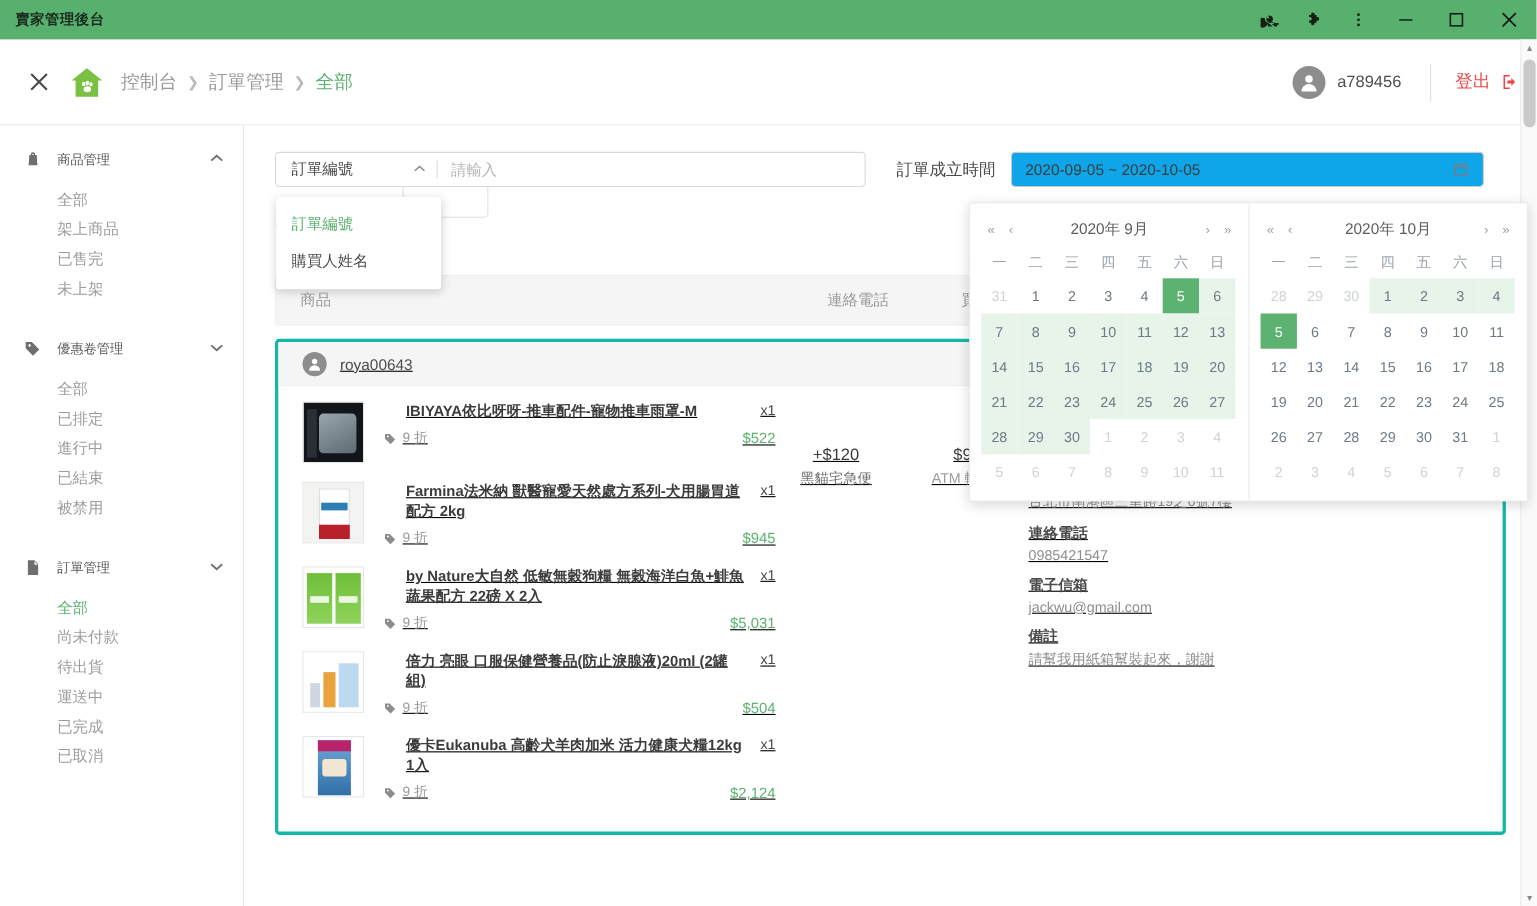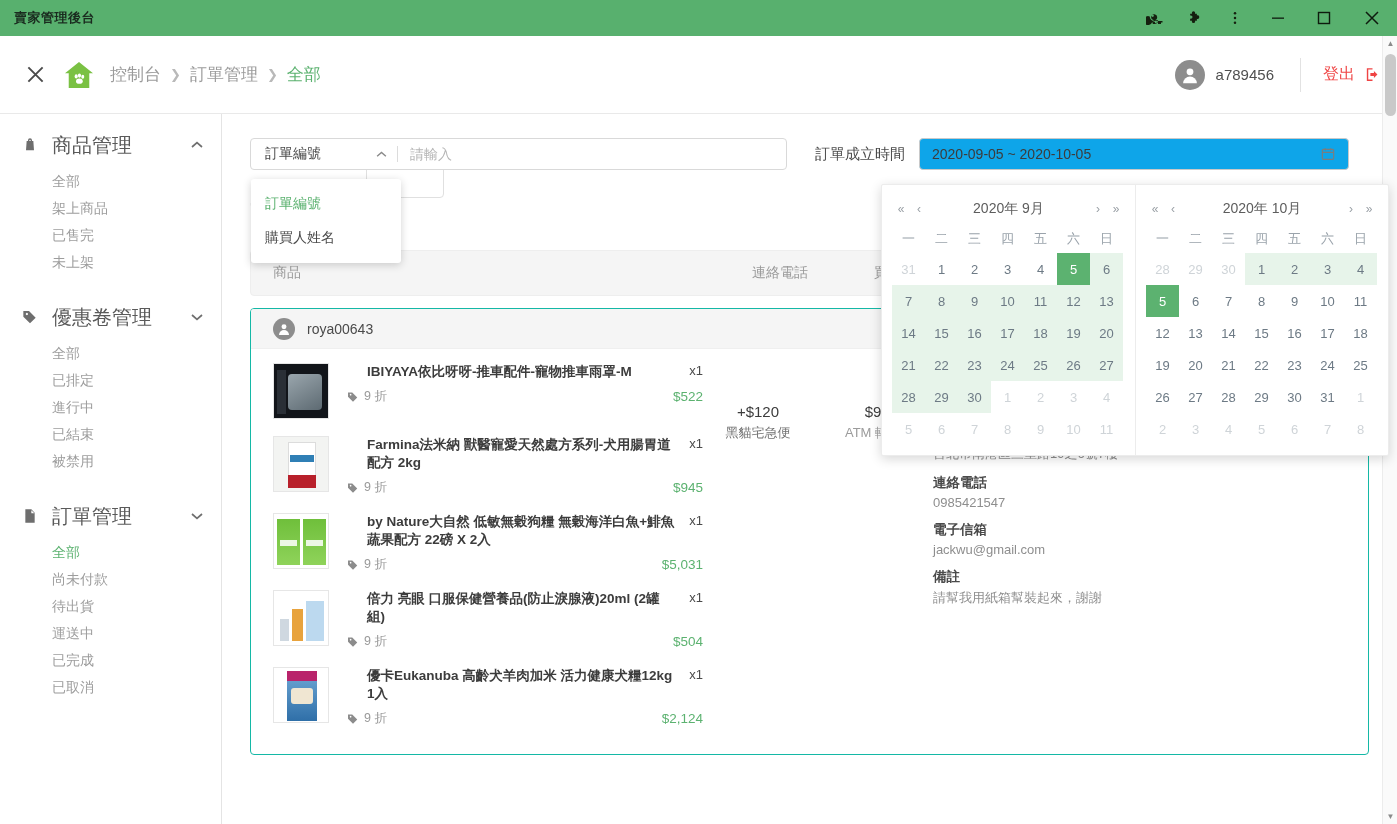--- a/index.html
+++ b/index.html
@@ -54,21 +54,21 @@
 
   
   .sidebar{
     width:222px; min-width:222px; background:#fff; border-right:1px solid #e4e4e4;
     padding-top:8px; overflow:hidden;
   }
   .nav-group-head{
     display:flex; align-items:center; height:46px; padding:0 18px 0 22px; cursor:pointer;
   }
   .ng-icon{ width:22px; display:flex; align-items:center; color:#6e6e6e; }
-  .ng-label{ font-size:20px; color:#5a5a5a; margin-left:8px; }
+  .ng-label{ font-size:12px; color:#5a5a5a; margin-left:8px; }
   .ng-caret{ margin-left:auto; color:#6f6f6f; font-size:11px; }
   .nav-sub{ padding-bottom:6px; }
   .nav-item{
     height:27px; display:flex; align-items:center; padding-left:52px;
     font-size:14px; color:#9d9d9d; cursor:pointer;
   }
   .nav-item.active{ color:#5cb270; }
   .group-gap{ height:12px; }
 
   
@@ -141,21 +141,21 @@
     margin-top:24px; height:46px; background:#f5f5f5; border:1px solid #eee; border-radius:4px;
     display:flex; align-items:center; padding:0 22px; font-size:14px; color:#9a9a9a;
   }
   .th{ }
   .th-prod{ width:452px; }
   .th-ship{ width:110px; text-align:center; }
   .th-pay{ width:120px; text-align:center; }
   .th-detail{ flex:1; }
 
   .order-card{
-    margin-top:12px; border:1px solid #14b8a6; border-radius:4px; background:#fff; overflow:hidden;
+    margin-top:12px; border:3px solid #14b8a6; border-radius:4px; background:#fff; overflow:hidden;text-decoration:underline;
   }
   .buyer-row{
     height:40px; background:#f5f5f5; display:flex; align-items:center; padding:0 22px; border-bottom:1px solid #efefef;
   }
   .buyer-av{ width:22px;height:22px;border-radius:50%;background:#8d8d8d;display:flex;align-items:center;justify-content:center;color:#fff;}
   .buyer-name{ margin-left:12px; font-size:14px; color:#4a4a4a; }
 
   .order-body{ display:flex; padding:14px 0 10px 0; }
   .prod-col{ width:452px; padding-left:22px; }
   .prod-row{ display:flex; margin-bottom:17px; }

